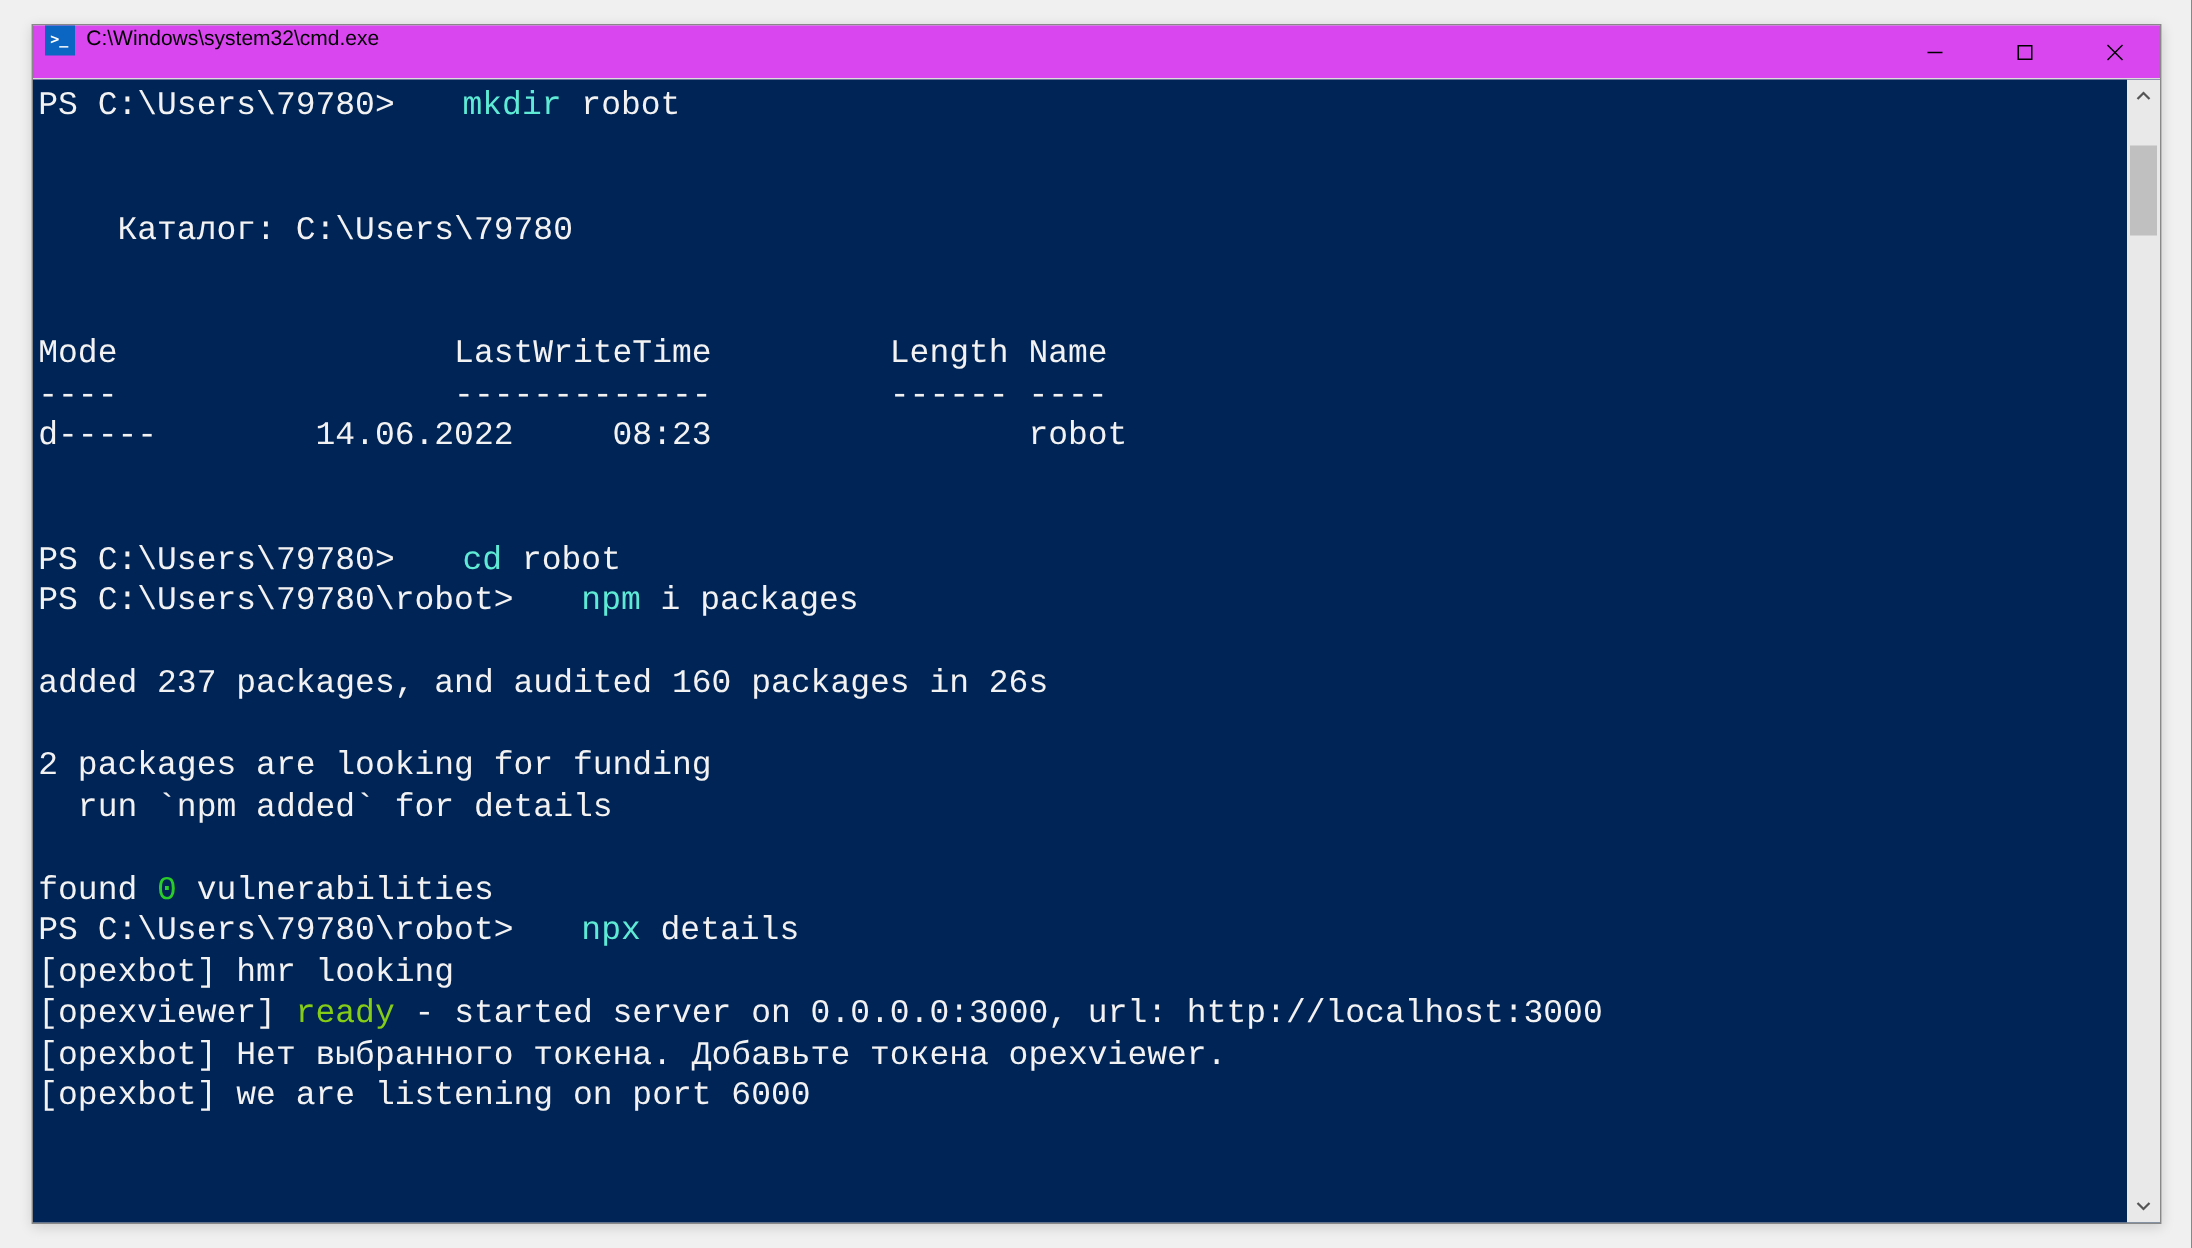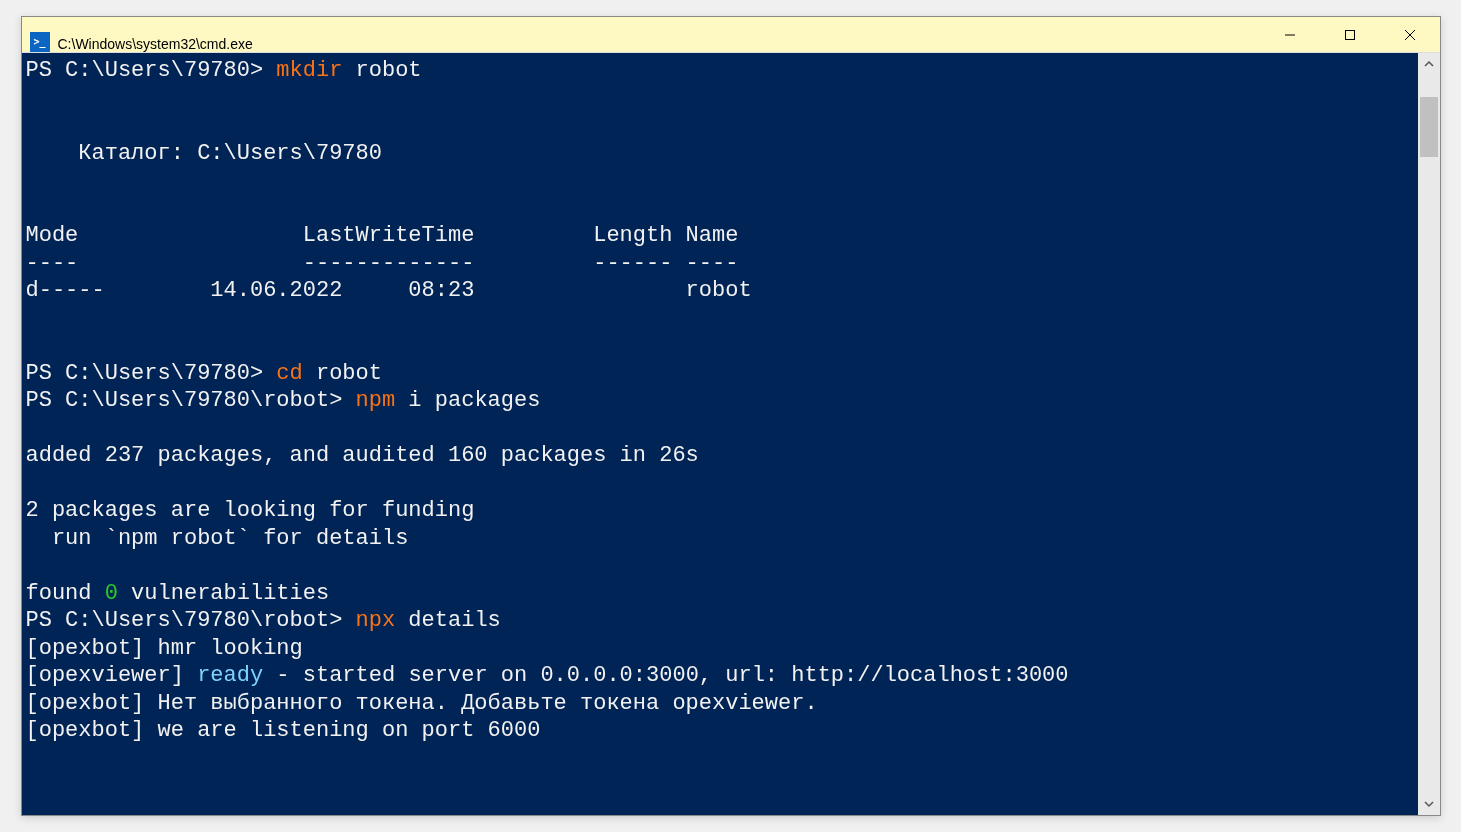--- a/index.html
+++ b/index.html
@@ -16,23 +16,23 @@
       width: 1420px;
       height: 800px;
       background: #ffffff;
       border: 1px solid #888;
       display: flex;
       flex-direction: column;
       box-shadow: 0 2px 8px rgba(0,0,0,0.15);
     }
     .titlebar {
       height: 36px;
-      background: #fef9c3;
+      background: #d946ef;
       display: flex;
-      align-items: flex-end;
+      align-items: flex-start;
       padding-left: 8px;
       border-bottom: 1px solid #ddd;
     }
     .titlebar-icon {
       width: 20px; height: 20px;
       background: #0b66c3;
       margin-right: 8px;
       position: relative;
       display: flex;
       align-items: center;
@@ -72,23 +72,23 @@
     .terminal {
       flex: 1;
       padding: 4px 8px 8px 4px;
       font-family: Consolas, 'Courier New', monospace;
       font-size: 22px;
       line-height: 1.25;
       color: #f2f2f2;
       white-space: pre;
       overflow: hidden;
     }
-    .c-yellow { color: #f97316; }
+    .c-yellow { color: #5eead4; margin-left: 32px; }
     .c-green  { color: #29cc29; }
-    .c-cyan   { color: #7dd3fc; }
+    .c-cyan   { color: #84cc16; }
     .scrollbar {
       width: 22px;
       background: #e9e9e9;
       display: flex;
       flex-direction: column;
     }
     .sb-btn {
       height: 22px;
       display: flex;
       align-items: center;
@@ -147,21 +147,21 @@
 <span>----                 -------------         ------ ----</span>
 <span>d-----        14.06.2022     08:23                robot</span>
 <span></span>
 <span></span>
 <span>PS C:\Users\79780&gt; </span><span class="c-yellow">cd</span><span> robot</span>
 <span>PS C:\Users\79780\robot&gt; </span><span class="c-yellow">npm</span><span> i packages</span>
 <span></span>
 <span>added 237 packages, and audited 160 packages in 26s</span>
 <span></span>
 <span>2 packages are looking for funding</span>
-<span>  run `npm robot` for details</span>
+<span>  run `npm added` for details</span>
 <span></span>
 <span>found </span><span class="c-green">0</span><span> vulnerabilities</span>
 <span>PS C:\Users\79780\robot&gt; </span><span class="c-yellow">npx</span><span> details</span>
 <span>[opexbot] hmr looking</span>
 <span>[opexviewer] </span><span class="c-cyan">ready</span><span> - started server on 0.0.0.0:3000, url: http://localhost:3000</span>
 <span>[opexbot] Нет выбранного токена. Добавьте токена opexviewer.</span>
 <span>[opexbot] we are listening on port 6000</span>
 </div>
     <div class="scrollbar">
       <div class="sb-btn">

